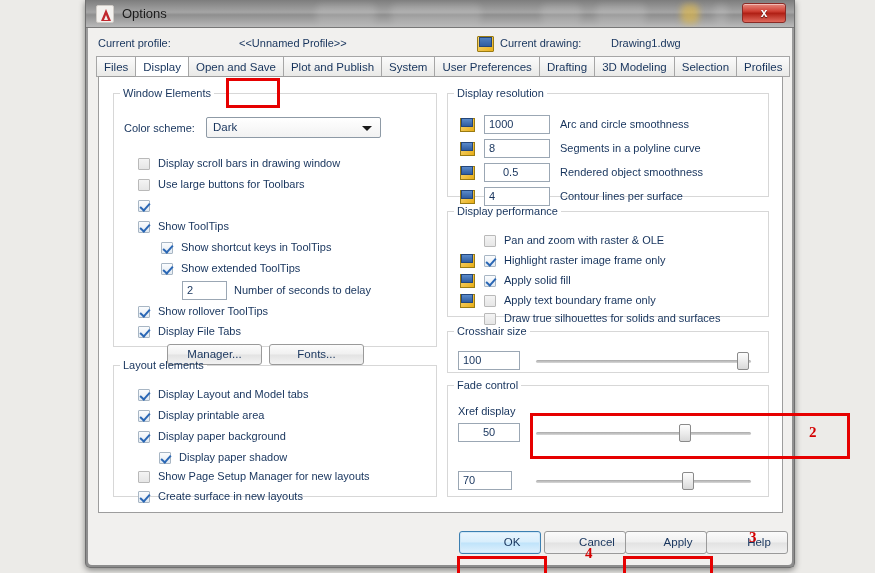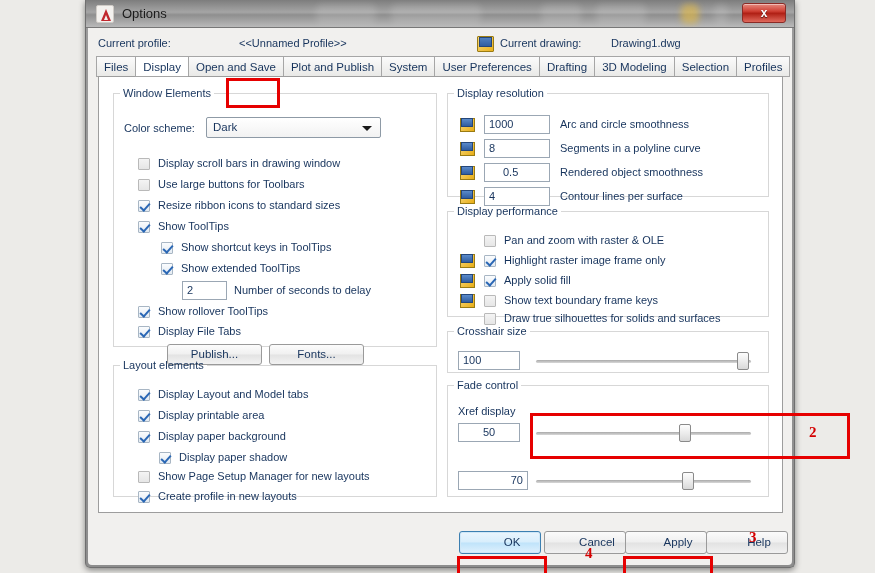--- a/index.html
+++ b/index.html
@@ -255,41 +255,40 @@
           <span id="combo-arrow"></span>
         </div>
 
         <span class="cb off" style="left:24px; top:59px;"></span>
         <span class="row-lbl" style="left:44px; top:58px;">Display scroll bars in drawing window</span>
 
         <span class="cb off" style="left:24px; top:80px;"></span>
         <span class="row-lbl" style="left:44px; top:79px;">Use large buttons for Toolbars</span>
 
         <span class="cb on" style="left:24px; top:101px;"></span>
-        <span class="row-lbl" style="left:44px; top:100px;">Resize ribbon icons to standard sizes</span>
 
         <span class="cb on" style="left:24px; top:122px;"></span>
         <span class="row-lbl" style="left:44px; top:121px;">Show ToolTips</span>
 
         <span class="cb on" style="left:47px; top:143px;"></span>
         <span class="row-lbl" style="left:67px; top:142px;">Show shortcut keys in ToolTips</span>
 
         <span class="cb on" style="left:47px; top:164px;"></span>
         <span class="row-lbl" style="left:67px; top:163px;">Show extended ToolTips</span>
 
         <span class="tb" style="left:68px; top:182px; width:45px;">2</span>
         <span class="row-lbl" style="left:120px; top:185px;">Number of seconds to delay</span>
 
         <span class="cb on" style="left:24px; top:207px;"></span>
         <span class="row-lbl" style="left:44px; top:206px;">Show rollover ToolTips</span>
 
         <span class="cb on" style="left:24px; top:227px;"></span>
         <span class="row-lbl" style="left:44px; top:226px;">Display File Tabs</span>
 
-        <span class="btn" style="left:53px;  top:245px; width:95px;">Publish...</span>
+        <span class="btn" style="left:53px;  top:245px; width:95px;">Manager...</span>
         <span class="btn" style="left:155px; top:245px; width:95px;">Fonts...</span>
       </fieldset>
 
       <fieldset class="grp" style="left:14px; top:282px; width:324px; height:138px;">
         <legend>Layout elements</legend>
 
         <span class="cb on" style="left:24px; top:18px;"></span>
         <span class="row-lbl" style="left:44px; top:17px;">Display Layout and Model tabs</span>
 
         <span class="cb on" style="left:24px; top:39px;"></span>
@@ -298,21 +297,21 @@
         <span class="cb on" style="left:24px; top:60px;"></span>
         <span class="row-lbl" style="left:44px; top:59px;">Display paper background</span>
 
         <span class="cb on" style="left:45px; top:81px;"></span>
         <span class="row-lbl" style="left:65px; top:80px;">Display paper shadow</span>
 
         <span class="cb off" style="left:24px; top:100px;"></span>
         <span class="row-lbl" style="left:44px; top:99px;">Show Page Setup Manager for new layouts</span>
 
         <span class="cb on" style="left:24px; top:120px;"></span>
-        <span class="row-lbl" style="left:44px; top:119px;">Create profile in new layouts</span>
+        <span class="row-lbl" style="left:44px; top:119px;">Create surface in new layouts</span>
       </fieldset>
 
       <fieldset class="grp" style="left:348px; top:10px; width:322px; height:110px;">
         <legend>Display resolution</legend>
 
         <span class="resicon" style="left:12px; top:19px;"></span>
         <span class="tb" style="left:36px; top:16px; width:66px;">1000</span>
         <span class="row-lbl" style="left:112px; top:19px;">Arc and circle smoothness</span>
 
         <span class="resicon" style="left:12px; top:43px;"></span>
@@ -337,21 +336,21 @@
         <span class="resicon" style="left:12px; top:37px;"></span>
         <span class="cb on" style="left:36px; top:38px;"></span>
         <span class="row-lbl" style="left:56px; top:37px;">Highlight raster image frame only</span>
 
         <span class="resicon" style="left:12px; top:57px;"></span>
         <span class="cb on" style="left:36px; top:58px;"></span>
         <span class="row-lbl" style="left:56px; top:57px;">Apply solid fill</span>
 
         <span class="resicon" style="left:12px; top:77px;"></span>
         <span class="cb off" style="left:36px; top:78px;"></span>
-        <span class="row-lbl" style="left:56px; top:77px;">Show text boundary frame keys</span>
+        <span class="row-lbl" style="left:56px; top:77px;">Apply text boundary frame only</span>
 
         <span class="cb off" style="left:36px; top:96px;"></span>
         <span class="row-lbl" style="left:56px; top:95px;">Draw true silhouettes for solids and surfaces</span>
       </fieldset>
 
       <fieldset class="grp" style="left:348px; top:248px; width:322px; height:48px;">
         <legend>Crosshair size</legend>
         <span class="tb" style="left:10px; top:14px; width:62px;">100</span>
         <span class="slider" style="left:88px; top:15px; width:215px;">
           <span class="track"></span>
@@ -362,21 +361,21 @@
       <fieldset class="grp" style="left:348px; top:302px; width:322px; height:118px;">
         <legend>Fade control</legend>
 
         <span class="row-lbl" style="left:10px; top:14px;">Xref display</span>
         <span class="tb" style="left:10px; top:32px; width:62px;text-align:center;">50</span>
         <span class="slider" style="left:88px; top:33px; width:215px;">
           <span class="track"></span>
           <span class="thumb" style="left:143px;"></span>
         </span>
 
-        <span class="tb" style="left:10px; top:80px; width:70px;text-align:right;">70</span>
+        <span class="tb" style="left:10px; top:80px; width:54px;">70</span>
         <span class="slider" style="left:88px; top:81px; width:215px;">
           <span class="track"></span>
           <span class="thumb" style="left:146px;"></span>
         </span>
       </fieldset>
 
     </div>
 
     <div class="redbox" style="left:442px; top:385px; width:320px; height:46px;"></div>
     <div class="anno" style="left:721px; top:396px;">2</div>

